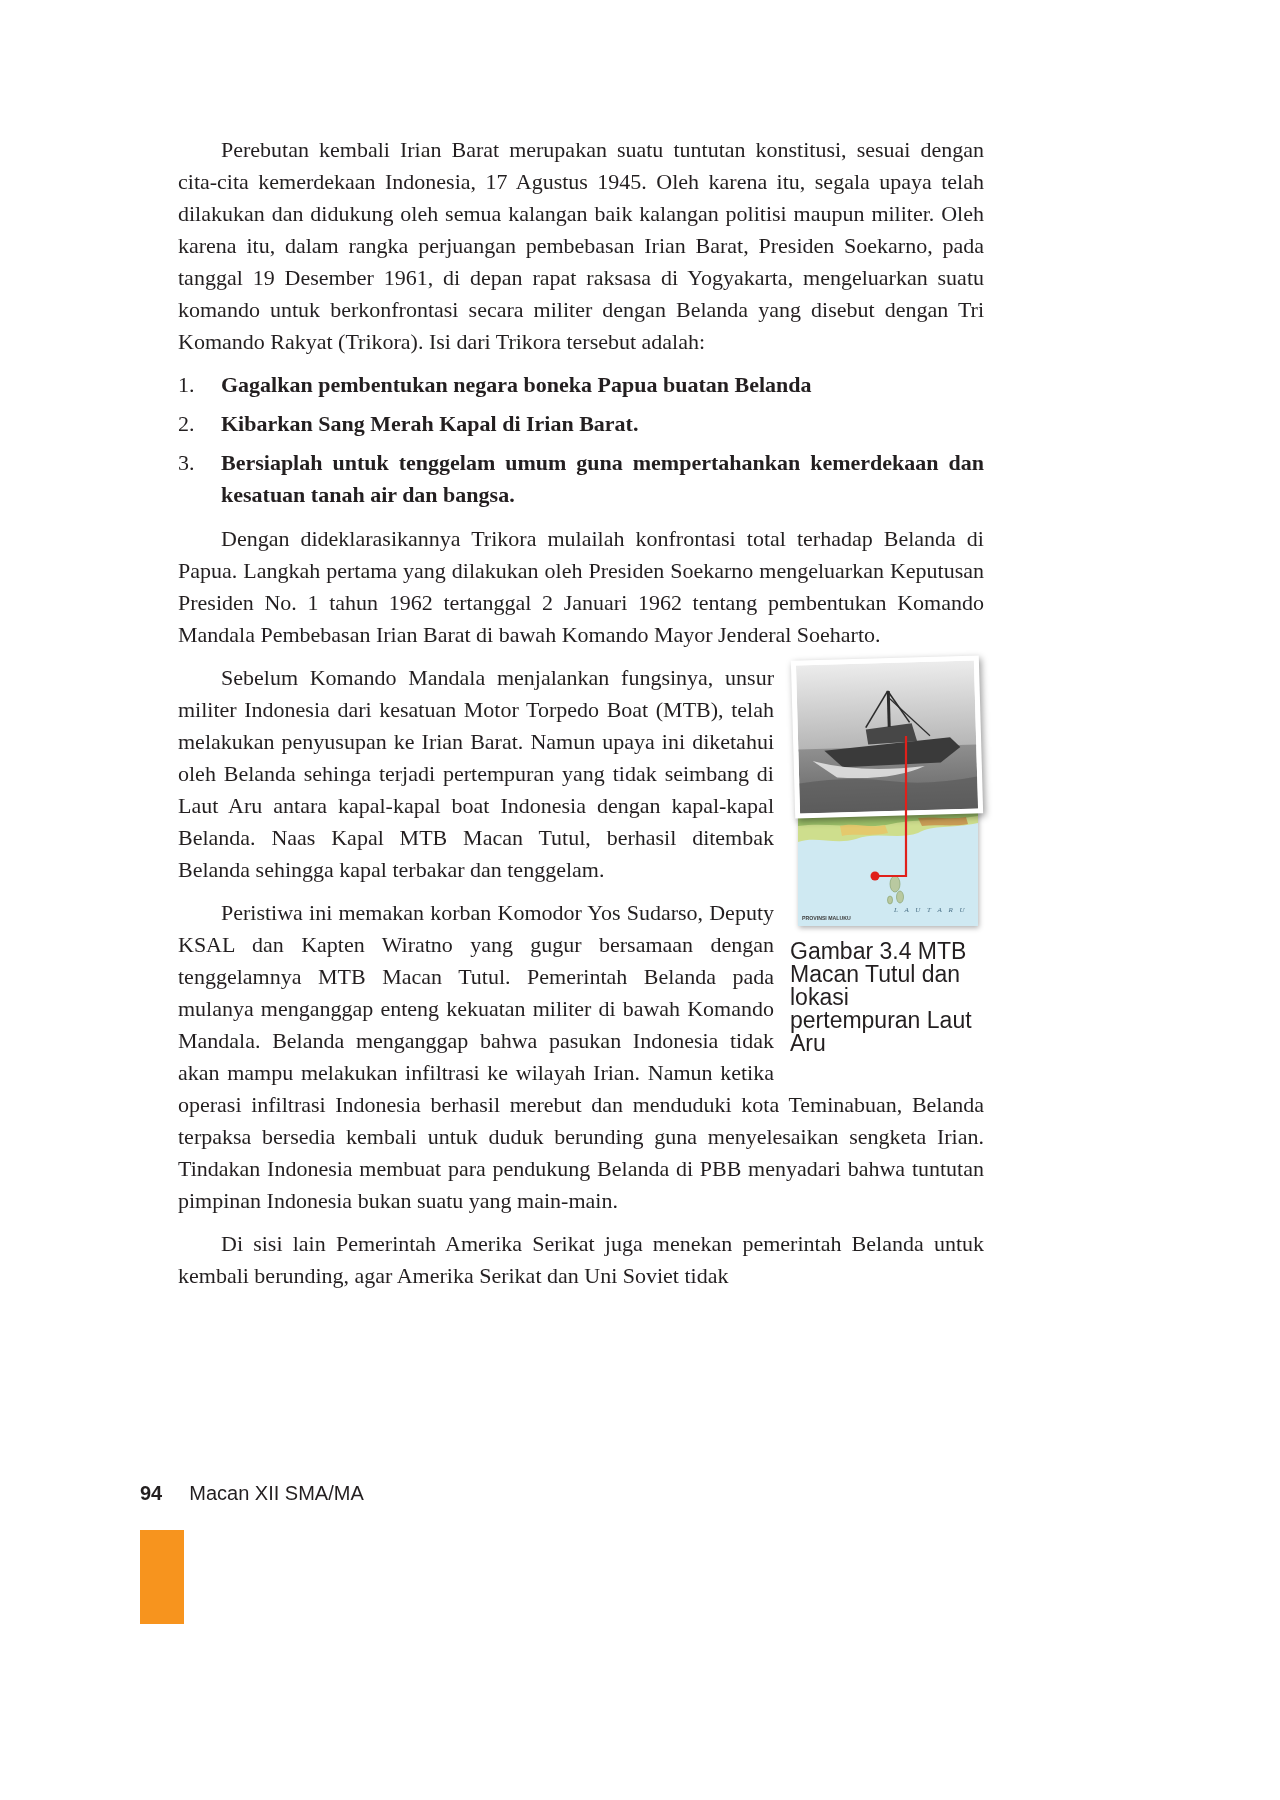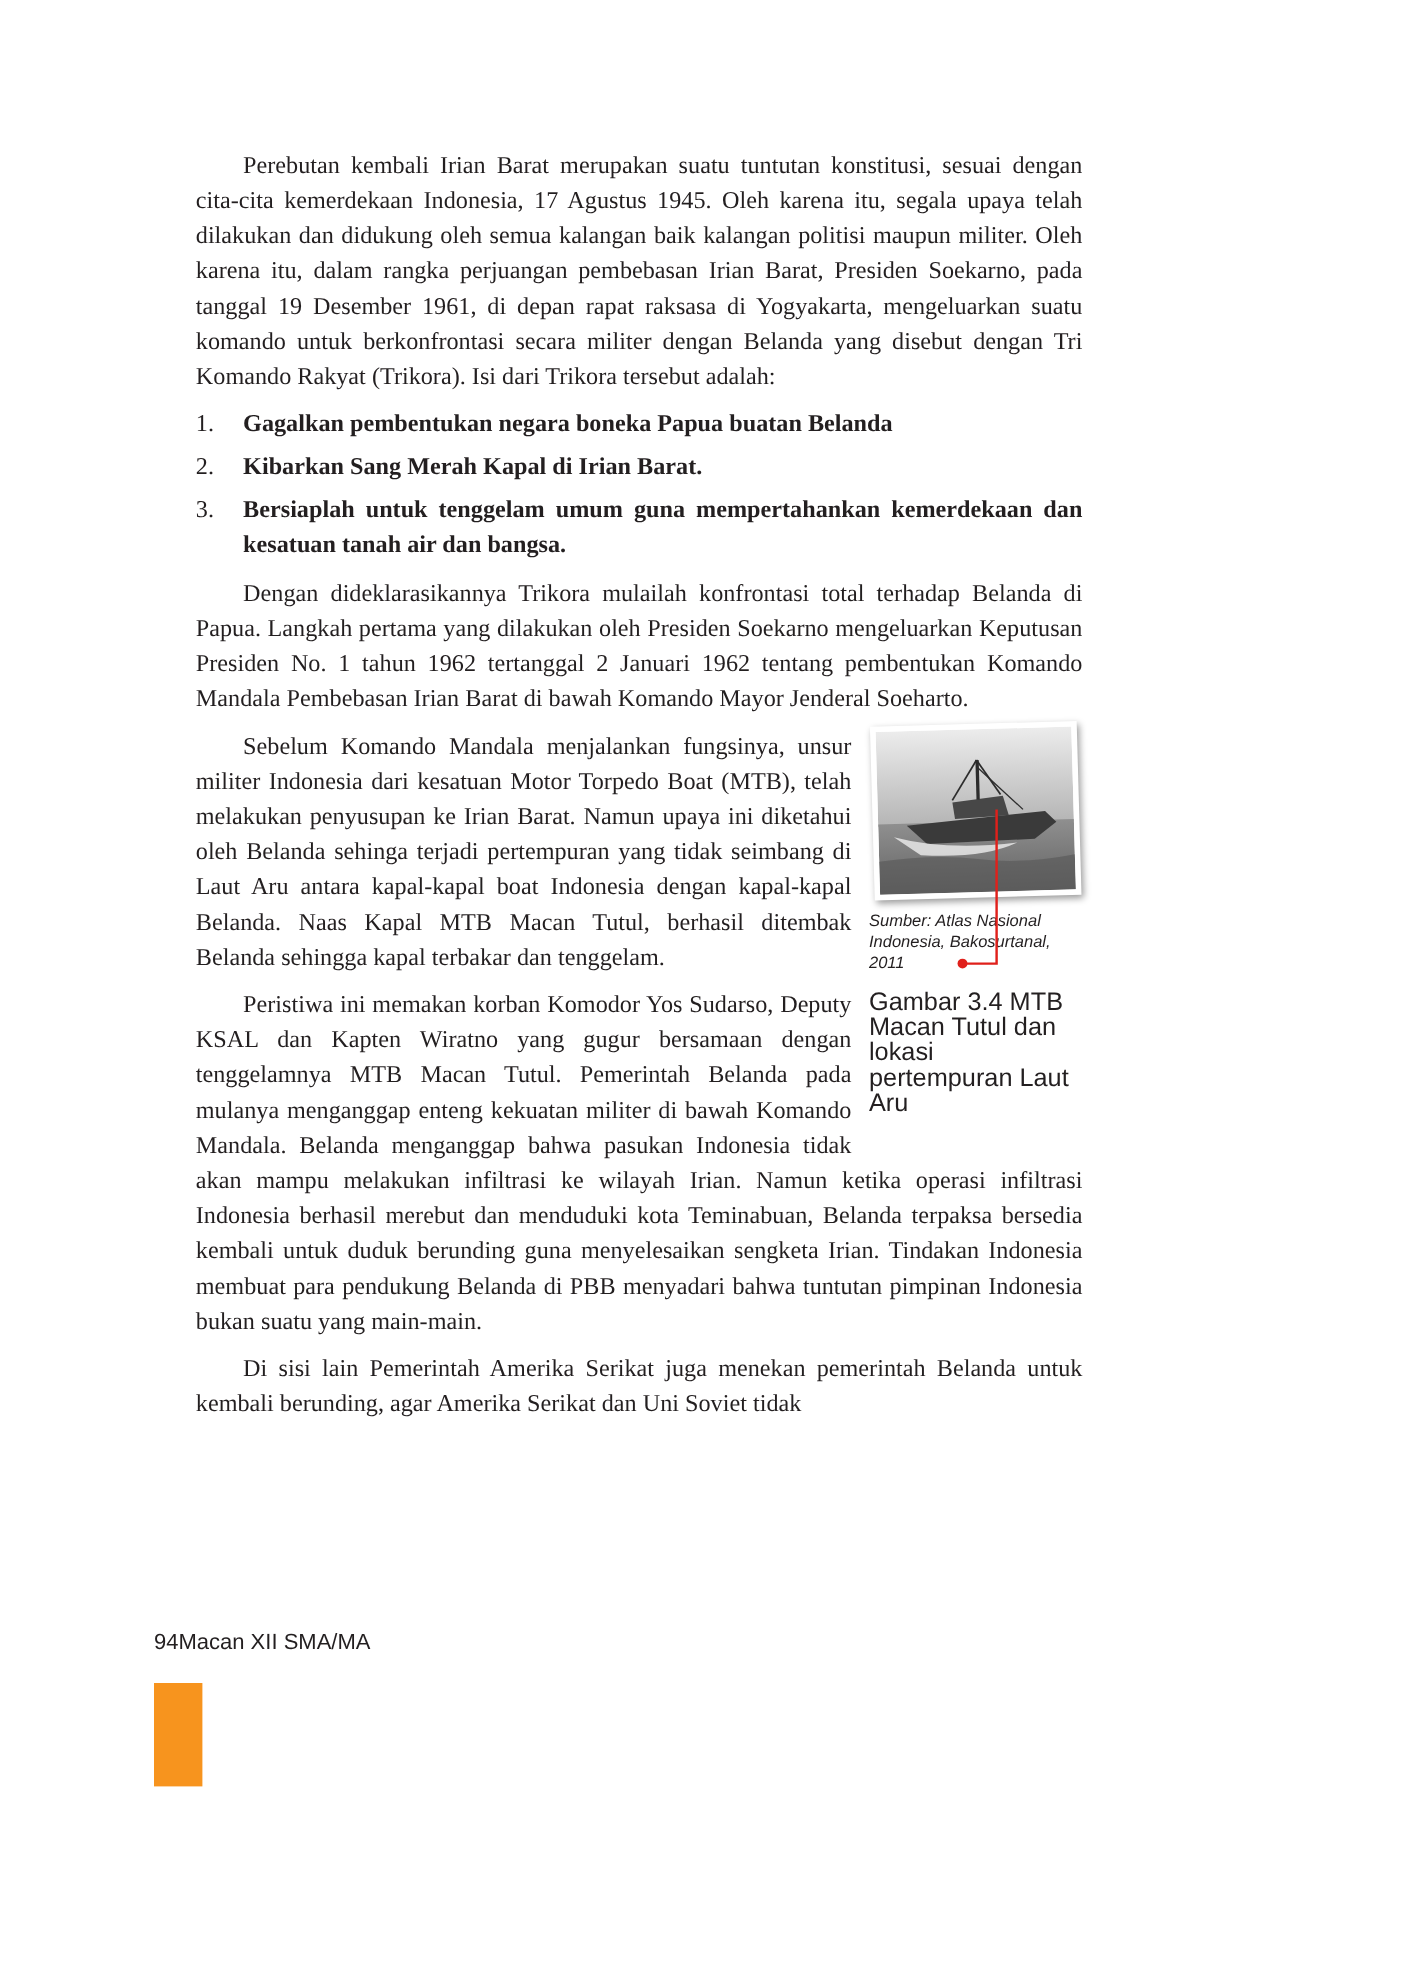--- a/index.html
+++ b/index.html
@@ -79,21 +79,21 @@
 
   .footer {
     position:absolute;
     left:140px; top:1482px;
     font-family:"Liberation Sans", sans-serif;
     font-size:20px;
     color:#231f20;
     display:flex;
     align-items:baseline;
   }
-  .footer .page-num { font-weight:normal; }
+  .footer .page-num { font-weight:bold; margin-right:27px; }
   .orange-block {
     position:absolute;
     left:140px; top:1530px;
     width:44px; height:94px;
   }
 </style>
 </head>
 <body>
 
 <div class="page">
@@ -141,27 +141,44 @@
             <rect x="90" y="28" width="3" height="36" fill="#2c2c2c"></rect>
             <line x1="91" y1="28" x2="68" y2="64" stroke="#2c2c2c" stroke-width="1.6"></line>
             <line x1="91" y1="28" x2="112" y2="60" stroke="#2c2c2c" stroke-width="1.6"></line>
             <line x1="91" y1="34" x2="132" y2="74" stroke="#2c2c2c" stroke-width="1.2"></line>
           </g>
           <path d="M14,96 Q62,110 126,104 Q94,118 38,113 Z" fill="#e8e8e8" opacity="0.85"></path>
           <path d="M0,118 Q50,112 90,118 T178,116 L178,148 L0,148 Z" fill="#565656" opacity="0.6"></path>
         </svg>
       </div>
 
+      <div class="map-frame">
+        <svg viewBox="0 0 180 118">
+          <rect width="180" height="118" fill="#cfe9f2"></rect>
+          <g>
+            <path d="M0,0 H180 V15 C152,21 136,16 120,25 C100,32 78,23 58,31 C38,37 18,28 0,34 Z" fill="#cede8d"></path>
+            <path d="M0,0 H180 V8 C150,13 118,10 88,17 C58,21 28,14 0,18 Z" fill="#9cc069"></path>
+            <path d="M42,18 C57,14 72,21 87,17 L90,25 C72,29 56,25 44,28 Z" fill="#e4c96d"></path>
+            <path d="M120,10 C136,8 152,12 168,9 L170,16 C154,19 138,16 124,18 Z" fill="#c8803e" opacity="0.7"></path>
+          </g>
+          <g>
+            <ellipse cx="97" cy="76" rx="5" ry="8" fill="#b9c9a0" stroke="#8aa371" stroke-width="0.7"></ellipse>
+            <ellipse cx="102" cy="89" rx="3.5" ry="6" fill="#b9c9a0" stroke="#8aa371" stroke-width="0.7"></ellipse>
+            <ellipse cx="92" cy="92" rx="2.5" ry="4" fill="#b9c9a0" stroke="#8aa371" stroke-width="0.7"></ellipse>
+          </g>
+          <text x="96" y="104" font-size="7" font-style="italic" letter-spacing="2.5" fill="#4a7086" font-family="Liberation Serif, serif">L A U T   A R U</text>
+          <text x="4" y="112" font-size="5.2" font-weight="bold" fill="#3c3c3c" font-family="Liberation Sans, sans-serif">PROVINSI MALUKU</text>
+        </svg>
+      </div>
 
       <svg class="fig-overlay" viewBox="0 0 194 280">
         <polyline points="116,78 116,218 88,218" fill="none" stroke="#E0201B" stroke-width="2.2"></polyline>
         <circle cx="85" cy="218" r="4.5" fill="#E0201B"></circle>
       </svg>
 
-      <div class="fig-source">Sumber: Atlas Nasional Indonesia, Bakosurtanal, 2011</div>
       <div class="fig-caption">Gambar 3.4 MTB Macan Tutul dan lokasi pertempuran Laut Aru</div>
     </aside>
 
     <p class="body-par">Sebelum Komando Mandala menjalankan fungsinya, unsur militer Indonesia dari kesatuan Motor Torpedo Boat (MTB), telah melakukan penyusupan ke Irian Barat. Namun upaya ini diketahui oleh  Belanda sehinga terjadi pertempuran yang tidak seimbang di Laut Aru antara kapal-kapal boat Indonesia dengan kapal-kapal Belanda. Naas Kapal MTB Macan Tutul, berhasil ditembak Belanda sehingga kapal terbakar dan tenggelam.</p>
 
     <p class="body-par">Peristiwa ini memakan korban Komodor Yos Sudarso, Deputy  KSAL dan Kapten Wiratno yang gugur bersamaan dengan tenggelamnya MTB Macan Tutul. Pemerintah Belanda pada mulanya menganggap enteng kekuatan militer di bawah Komando Mandala. Belanda menganggap bahwa pasukan Indonesia tidak akan mampu melakukan infiltrasi ke wilayah Irian. Namun ketika operasi infiltrasi Indonesia berhasil merebut dan menduduki kota Teminabuan, Belanda terpaksa bersedia kembali untuk duduk berunding guna menyelesaikan sengketa Irian. Tindakan Indonesia membuat para pendukung Belanda di PBB menyadari bahwa tuntutan pimpinan Indonesia bukan suatu  yang main-main.</p>
 
     <p class="body-par">Di sisi lain Pemerintah  Amerika Serikat juga menekan pemerintah Belanda untuk kembali berunding, agar Amerika Serikat dan Uni Soviet tidak</p>
 
   </div>

